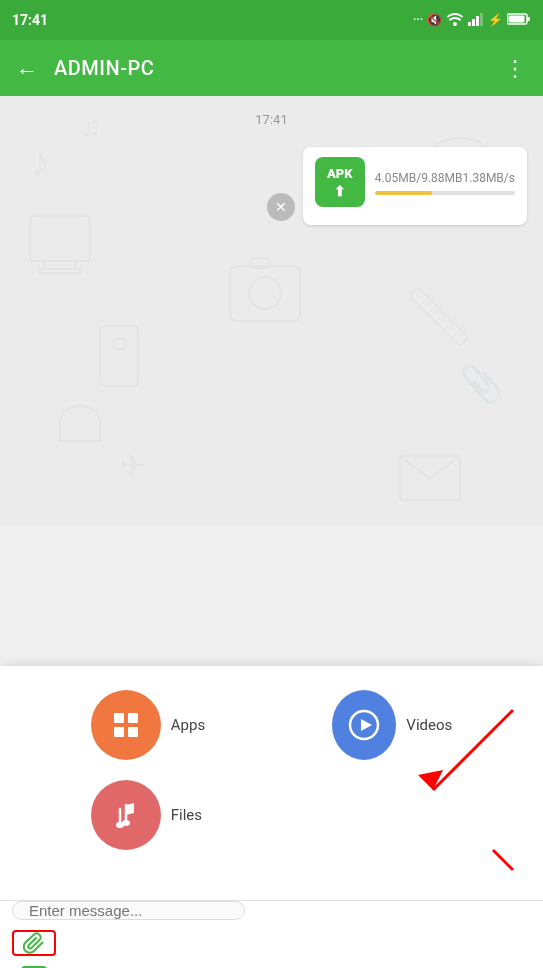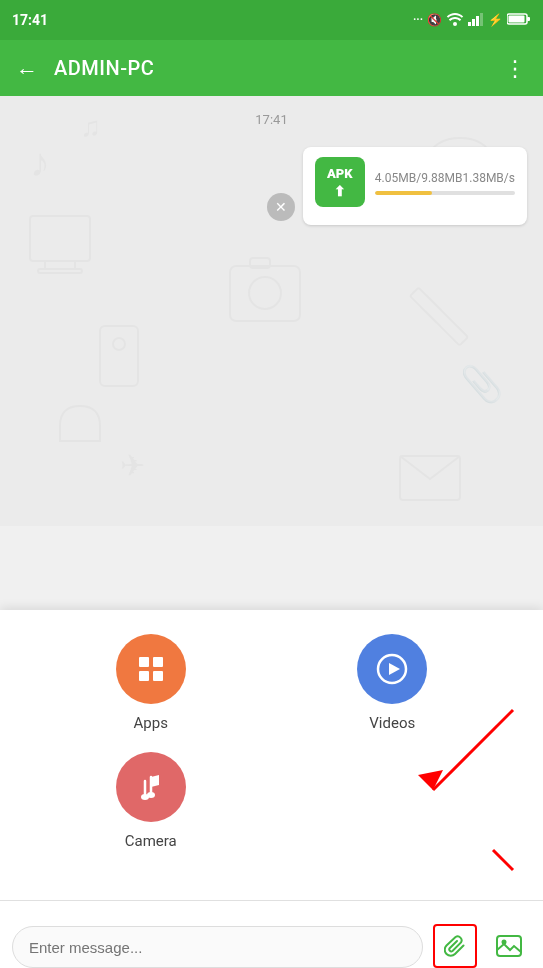--- a/index.html
+++ b/index.html
@@ -160,21 +160,21 @@
     }
 
     .grid-row {
       display: flex;
       justify-content: space-around;
       margin-bottom: 20px;
     }
 
     .grid-item {
       display: flex;
-      flex-direction: column;
+      flex-direction: row;
       align-items: center;
       gap: 10px;
       cursor: pointer;
       width: 120px;
     }
 
     .grid-icon {
       width: 70px;
       height: 70px;
       border-radius: 50%;
@@ -207,23 +207,24 @@
     
     .bottom-bar {
       position: absolute;
       bottom: 0;
       left: 0;
       right: 0;
       height: 68px;
       background: white;
       border-top: 1px solid #e0e0e0;
       display: flex;
-      align-items: flex-end;
+      align-items: flex-start;
       padding: 0 12px;
       gap: 10px;
+      flex-direction: column;
     }
     .message-input {
       flex: 1;
       height: 42px;
       border: 1px solid #ddd;
       border-radius: 24px;
       padding: 0 16px;
       font-size: 15px;
       color: #aaa;
       outline: none;
@@ -399,21 +400,21 @@
     <div class="grid-item">
       <div class="grid-icon icon-music">
         <svg width="32" height="32" viewBox="0 0 32 32" fill="white">
           <path d="M16 6 L16 22" stroke="white" stroke-width="2.5" stroke-linecap="round"></path>
           <path d="M10 10 L10 24" stroke="white" stroke-width="2.5" stroke-linecap="round"></path>
           <ellipse cx="10" cy="26" rx="4" ry="3" fill="white"></ellipse>
           <ellipse cx="16" cy="24" rx="4" ry="3" fill="white"></ellipse>
           <path d="M16 6 L24 4 L24 14 L16 16 Z" fill="white"></path>
         </svg>
       </div>
-      <span class="grid-label">Camera</span>
+      <span class="grid-label">Files</span>
     </div>
 
     <div class="grid-item" style="visibility:hidden;">
     </div>
   </div>
 </div>
 
 <svg class="red-arrow-svg" width="200" height="200" viewBox="0 0 200 200">
 
   <line x1="170" y1="10" x2="90" y2="90" stroke="red" stroke-width="3"></line>

